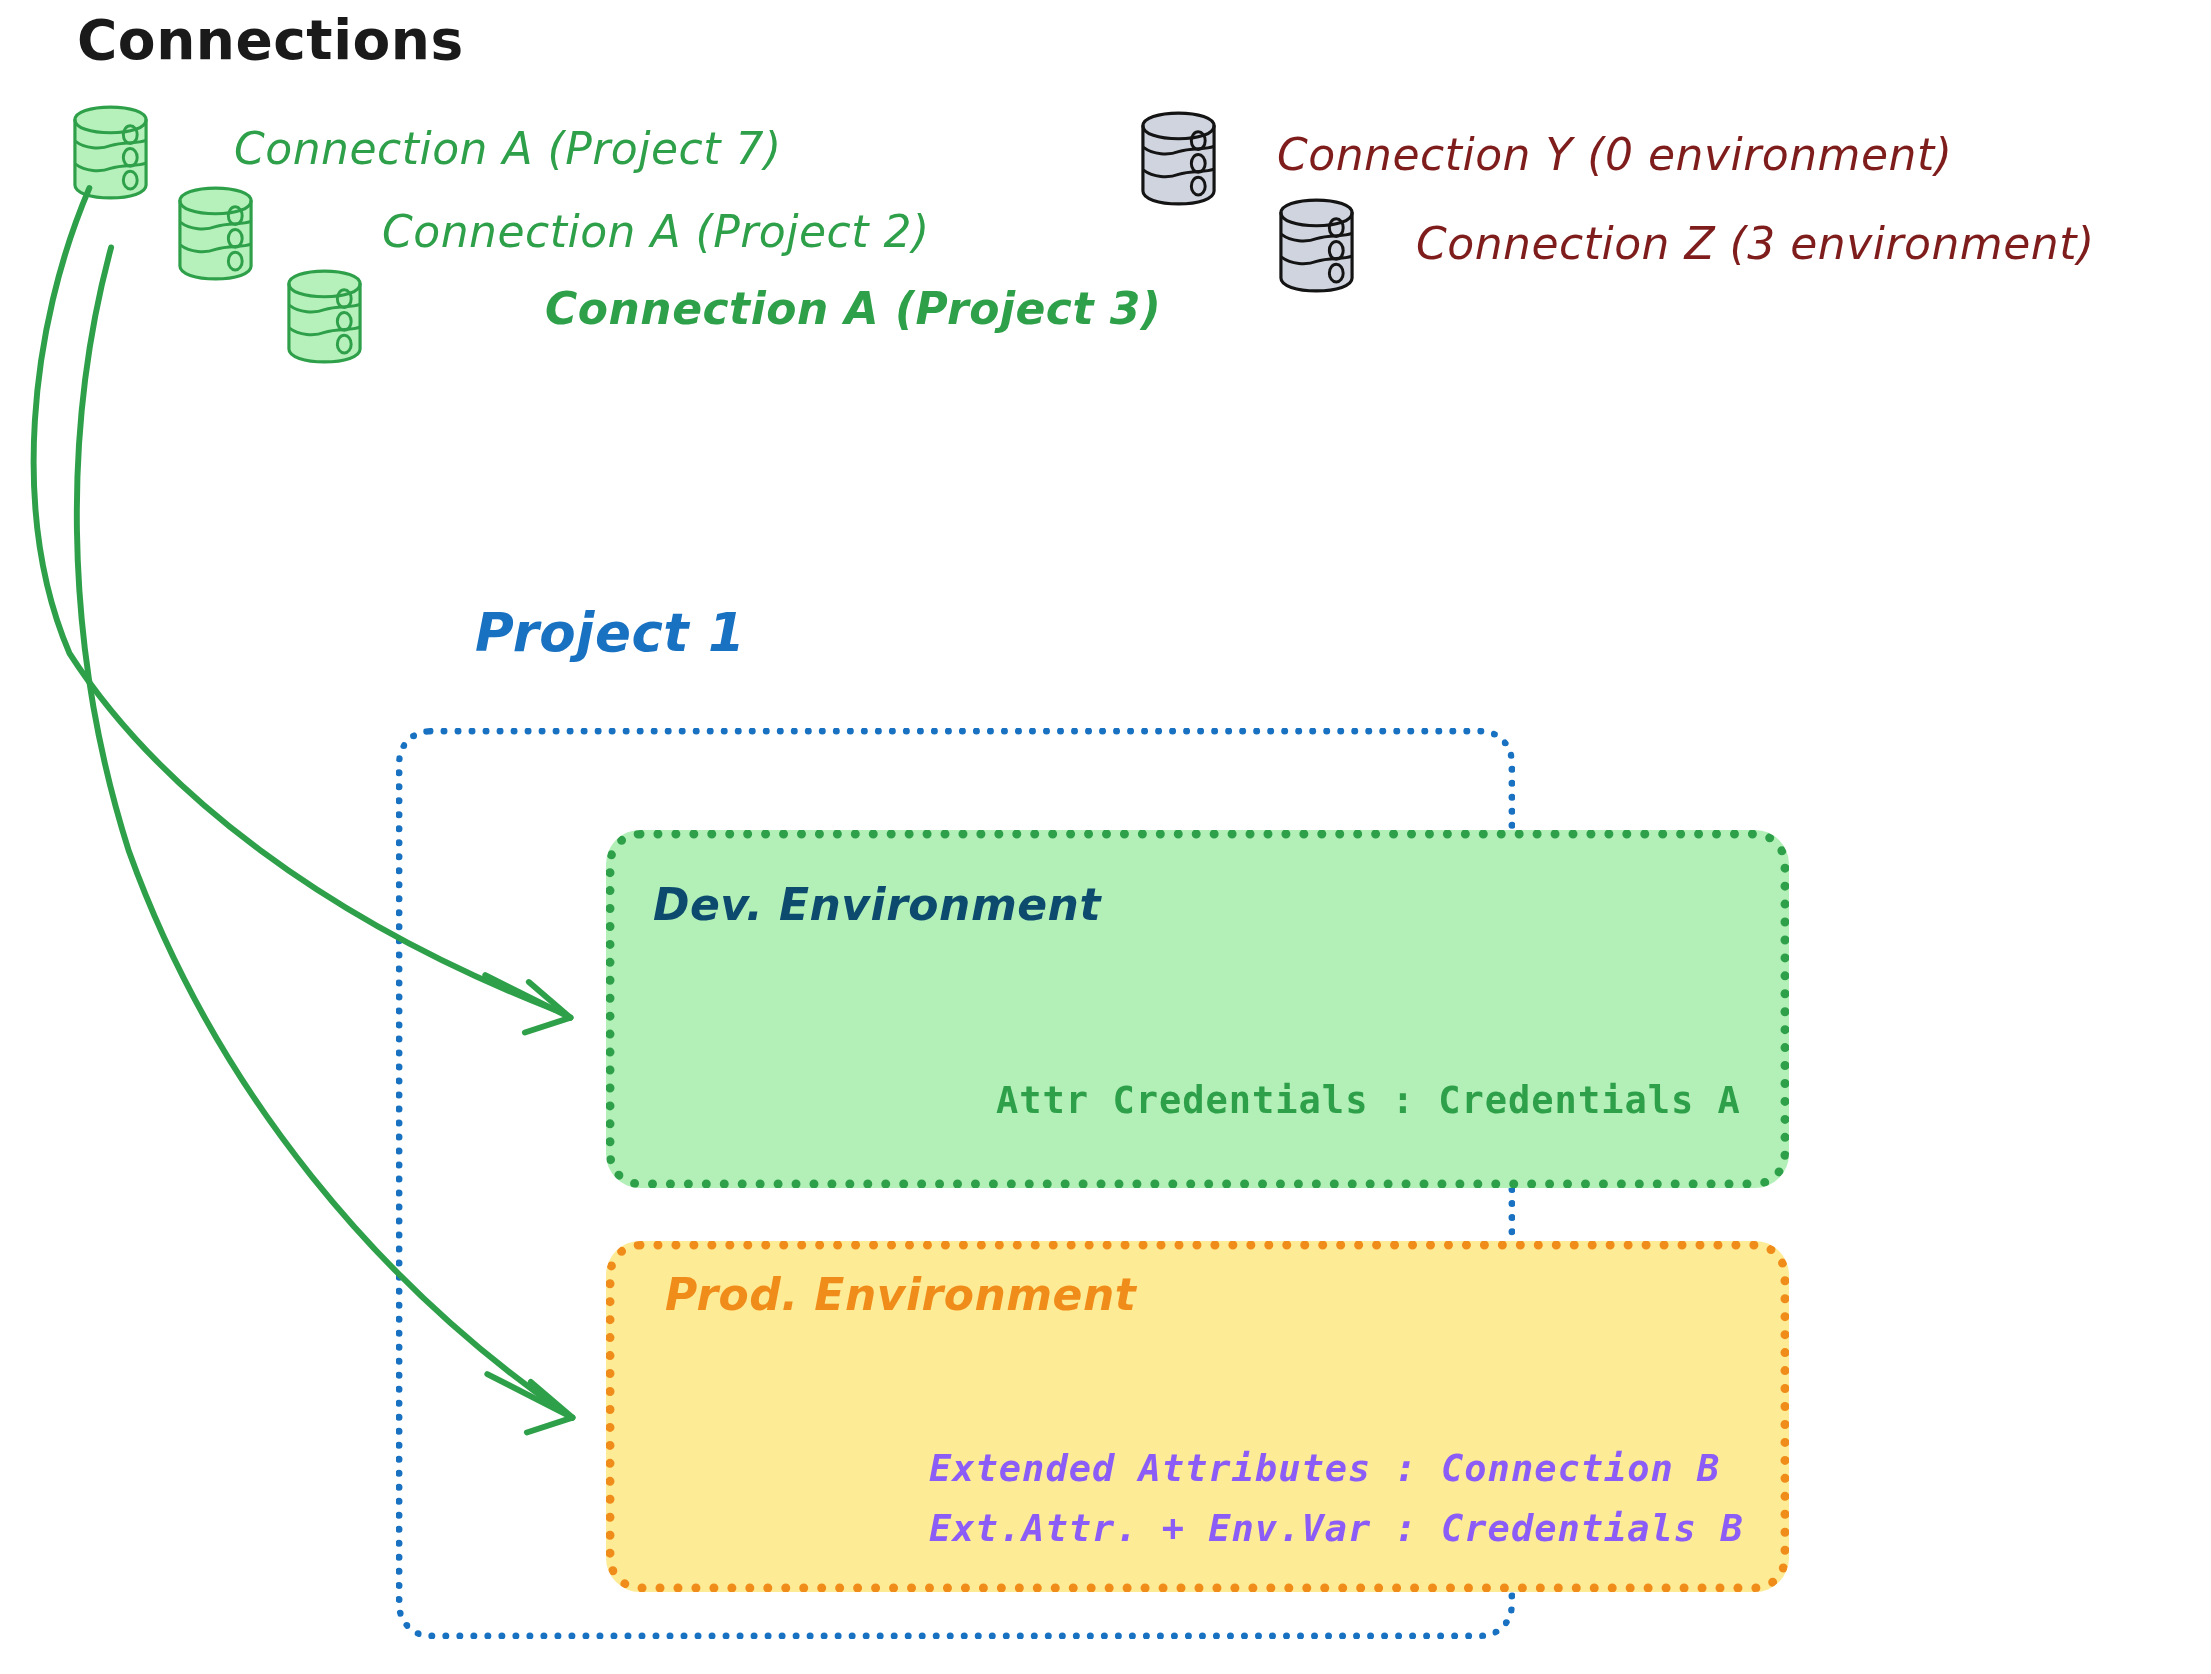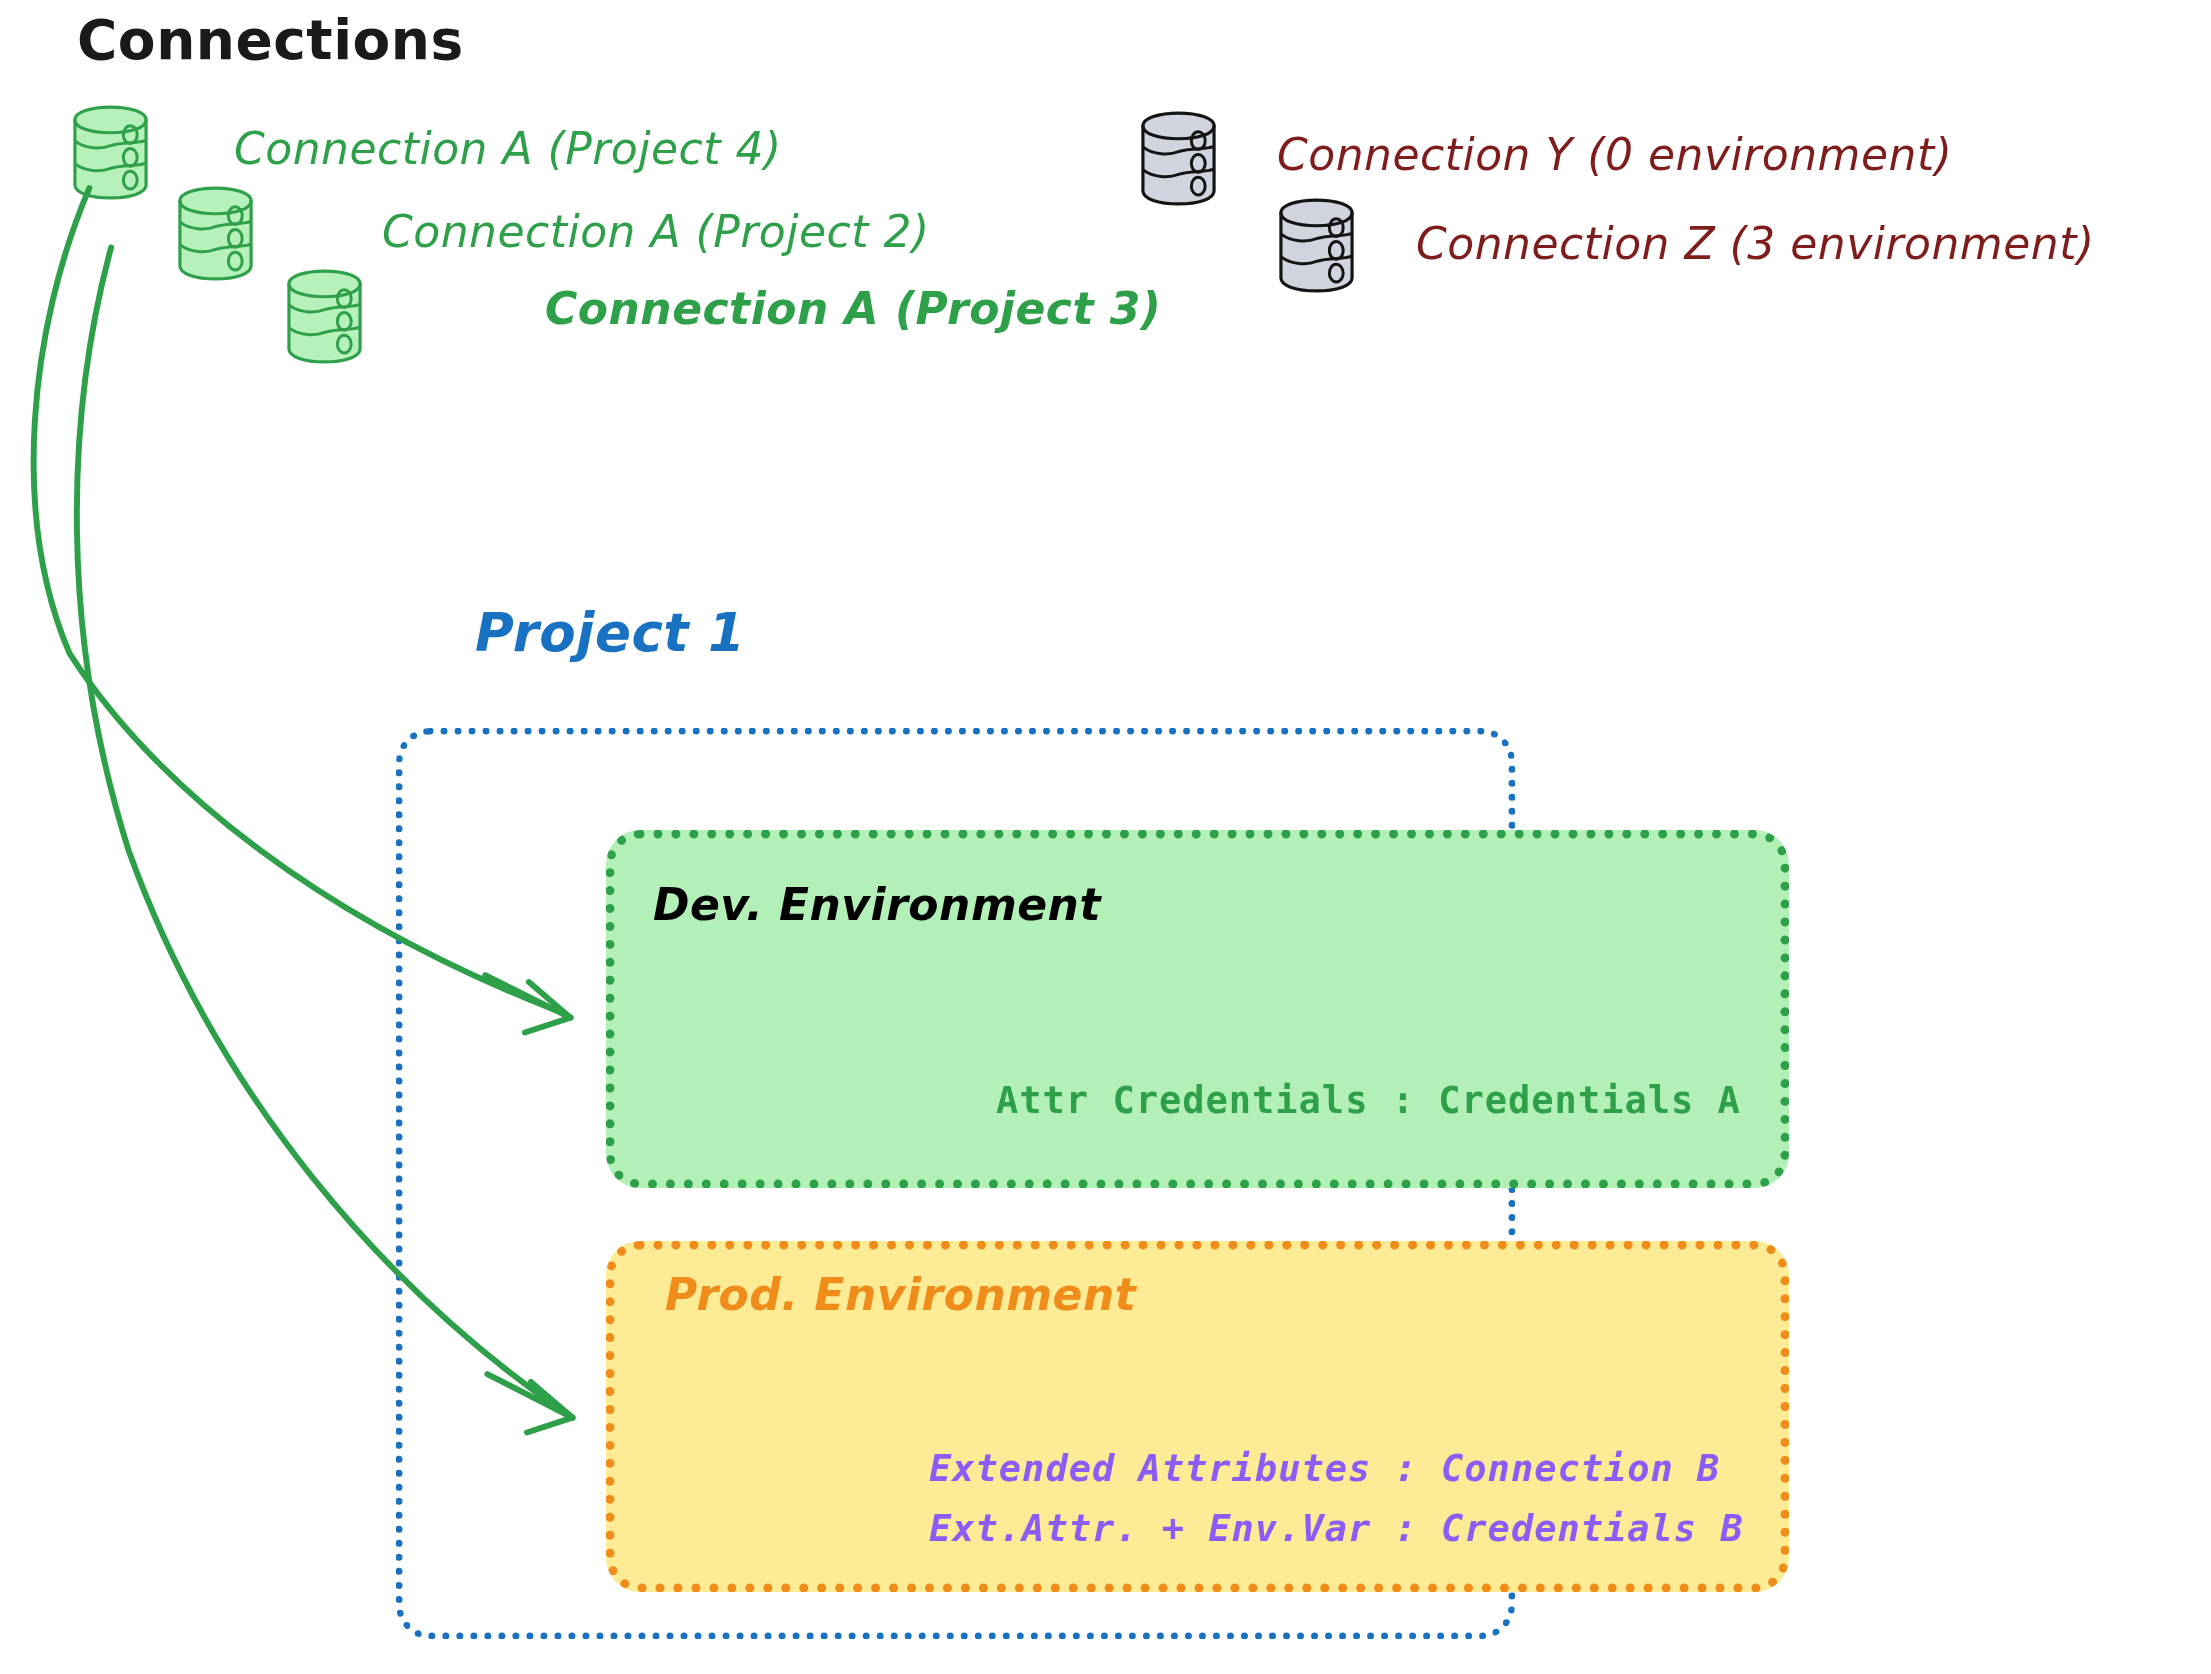--- a/index.html
+++ b/index.html
@@ -56,21 +56,21 @@
     font-size: 53px;
     color: #1971c2;
     font-weight: 600;
     font-style: italic;
   }
 
   .env-title {
     font-size: 44px;
     font-weight: 600;
   }
-  #dev-env-title { left: 653px; top: 879px;  color: #000000; }
+  #dev-env-title { left: 653px; top: 879px;  color: #0c4a6e; }
   #prod-env-title{ left: 665px; top: 1269px; color: #f08c1a; text-align: center; }
 
   .env-line-green { font-size: 37px; color: #2fa04a; letter-spacing: 1px; }
   .env-line-red   { font-size: 37px; color: #8b5cf6; letter-spacing: 1px; font-style: italic; }
 
   
   #project-box {
     position: absolute;
     left: 396px;
     top: 728px;
@@ -191,21 +191,21 @@
         <path d="M6 17 L6 83 C6 91, 22 96, 42 96 C62 96, 78 91, 78 83 L78 17" fill="none" stroke="#141414" stroke-width="3.2" stroke-linecap="round"></path>
         <path d="M7 39 C16 46, 32 47, 42 43 C54 39, 70 41, 77 38" fill="none" stroke="#141414" stroke-width="3" stroke-linecap="round"></path>
         <path d="M7 62 C16 69, 32 70, 42 66 C54 62, 70 64, 77 61" fill="none" stroke="#141414" stroke-width="3" stroke-linecap="round"></path>
         <ellipse cx="62" cy="32" rx="7" ry="9" fill="none" stroke="#141414" stroke-width="3"></ellipse>
         <ellipse cx="62" cy="55" rx="7" ry="9" fill="none" stroke="#141414" stroke-width="3"></ellipse>
         <ellipse cx="62" cy="78" rx="7" ry="9" fill="none" stroke="#141414" stroke-width="3"></ellipse>
       </g>
     </svg>
   </div>
 
-  <div class="hand conn-label-green" style="left:234px; top:123px;">Connection A (Project 4)</div>
+  <div class="hand conn-label-green" style="left:234px; top:123px;">Connection A (Project 7)</div>
 
   <div class="hand conn-label-green" style="left:382px; top:206px;">Connection A (Project 2)</div>
 
   <div class="hand conn-label-green" style="left:545px; top:283px;font-weight:bold;">Connection A (Project 3)</div>
 
   <div class="hand conn-label-dark" style="left:1277px; top:129px;">Connection Y (0 environment)</div>
 
   <div class="hand conn-label-dark" style="left:1416px; top:218px;">Connection Z (3 environment)</div>
 
   <div class="hand" id="title-project">Project 1</div>

